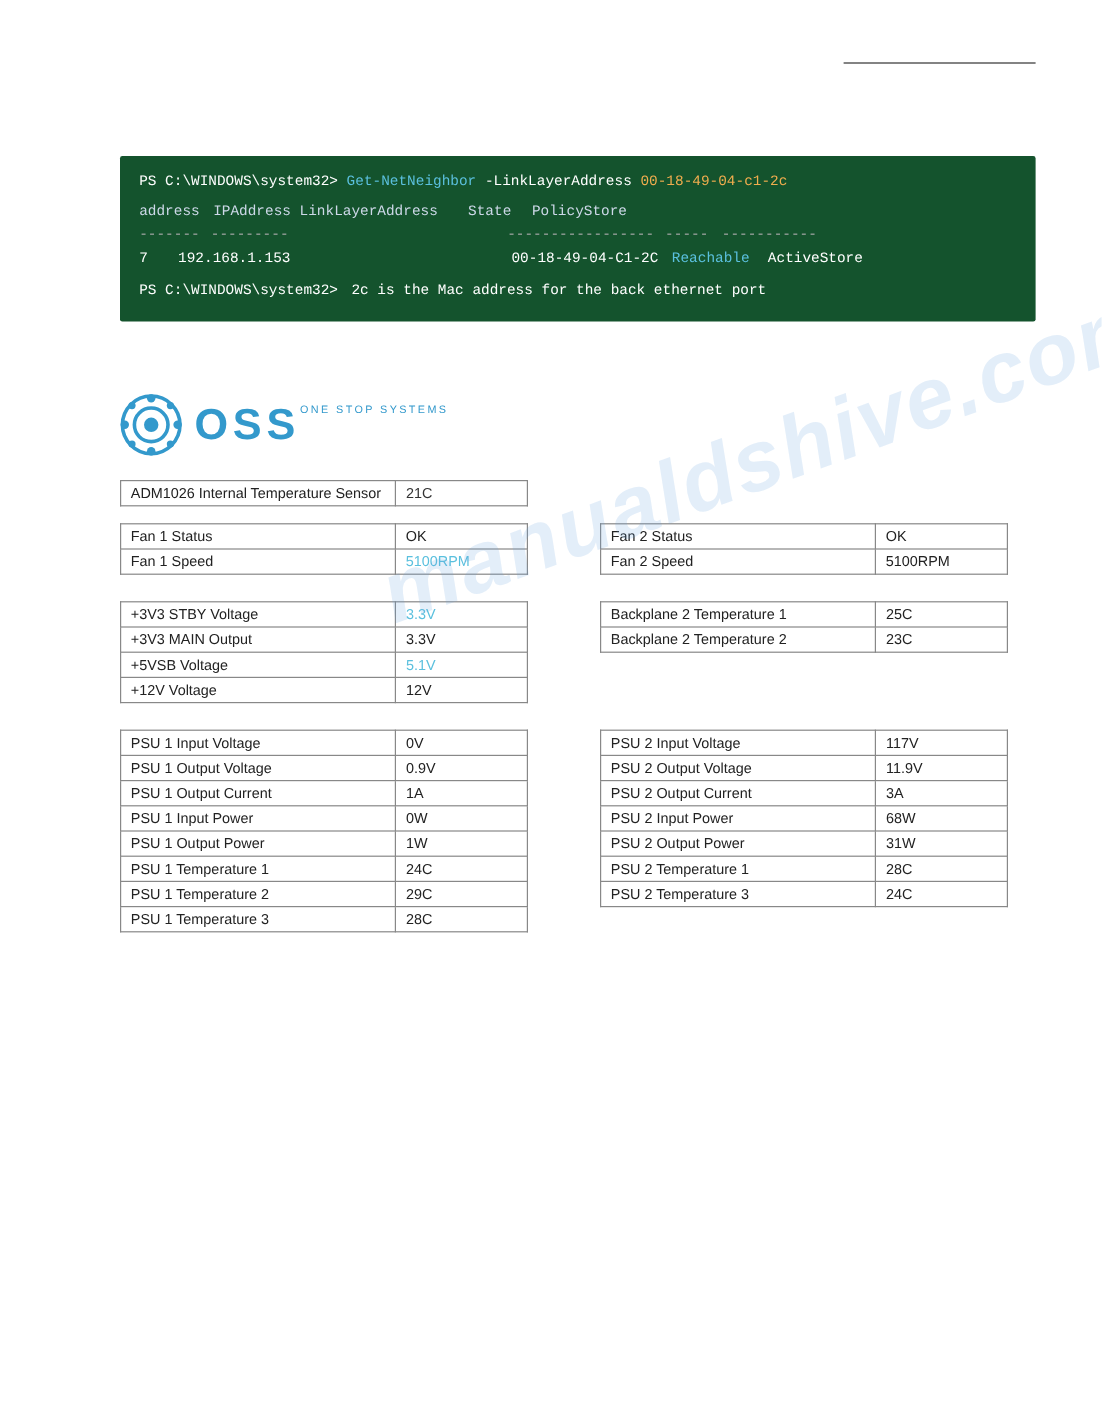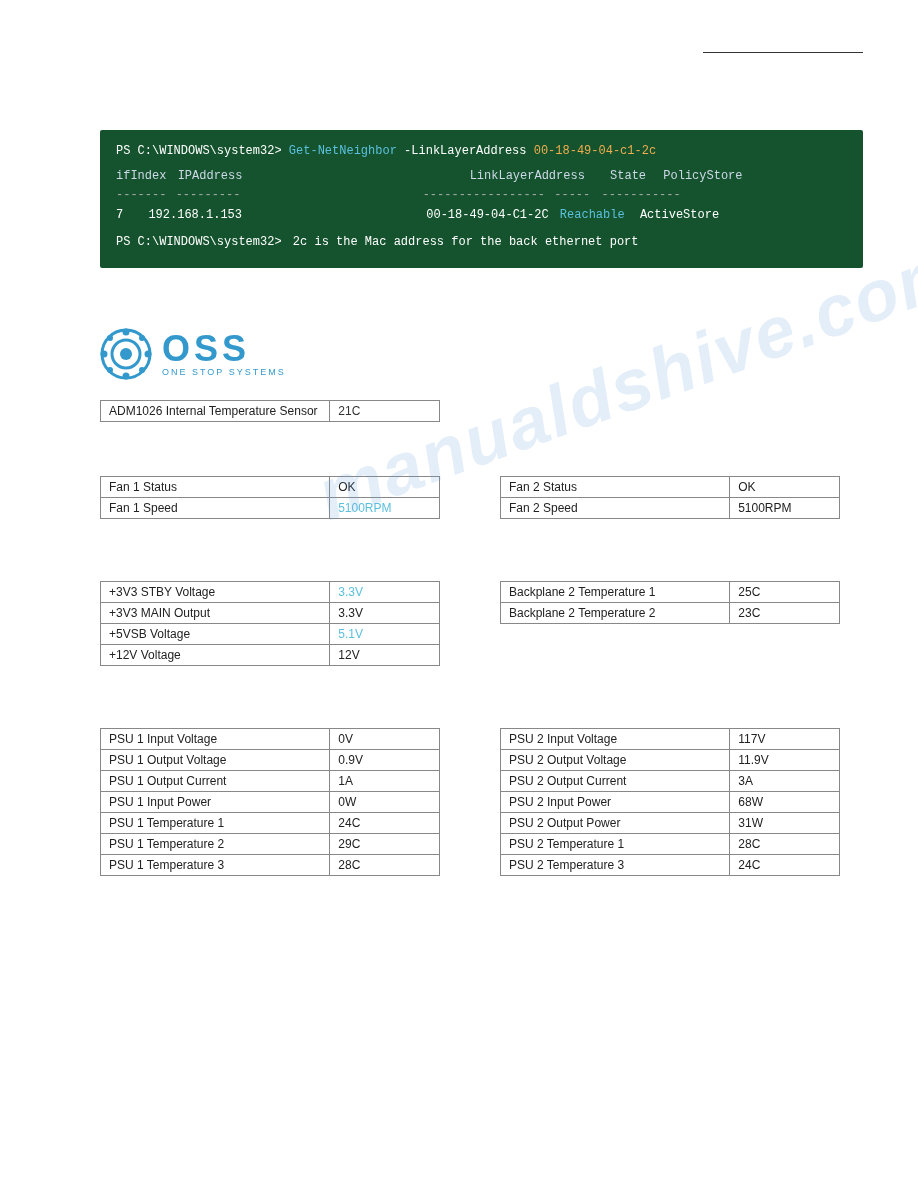--- a/index.html
+++ b/index.html
@@ -66,21 +66,21 @@
       display: flex;
       align-items: center;
       gap: 10px;
     }
     .logo-icon {
       width: 52px;
       height: 52px;
     }
     .logo-text {
       display: flex;
-      flex-direction: column;
+      flex-direction: row;
     }
     .logo-oss {
       font-size: 36px;
       font-weight: bold;
       color: #3399cc;
       letter-spacing: 4px;
       line-height: 1;
     }
     .logo-tagline {
       font-size: 9px;
@@ -117,21 +117,20 @@
     .tables-row {
       display: flex;
       gap: 60px;
       margin-bottom: 8px;
       align-items: flex-start;
     }
 
     .table-half {
       width: 340px;
       border-collapse: collapse;
-      margin-top: 40px;
     }
     .table-half td {
       border: 1px solid #888;
       padding: 3px 8px;
       font-size: 12px;
     }
     .table-half td:first-child {
       width: 230px;
     }
     .table-half td:last-child {
@@ -153,23 +152,23 @@
 <div class="watermark">manualdshive.com</div>
 
 <div class="terminal-wrapper">
   <div class="terminal">
     <div class="cmd-line">
       <span>PS C:\WINDOWS\system32&gt;</span>
       <span style="color:#5bc0de;"> </span><span style="color:#5bc0de;">Get-NetNeighbor</span><span> </span><span>-LinkLayerAddress</span><span> </span><span style="color:#f0ad4e;">00-18-49-04-c1-2c</span>
     </div>
     <div style="height:6px"></div>
     <div class="header-row">
-      <span>ifIndex</span>
+      <span>address</span>
       <span style="margin-left:4px;font-family:Liberation Mono, monospace;">IPAddress</span>
-      <span style="margin-left:220px;font-family:Liberation Mono, monospace;">LinkLayerAddress</span>
+      <span style="font-family:Liberation Mono, monospace;">LinkLayerAddress</span>
       <span style="margin-left:18px;">State</span>
       <span style="margin-left:10px;">PolicyStore</span>
     </div>
     <div class="separator">
       <span>-------</span>
       <span style="margin-left:2px;">---------</span>
       <span style="margin-left:175px;">-----------------</span>
       <span style="margin-left:2px;">-----</span>
       <span style="margin-left:4px;">-----------</span>
     </div>
@@ -304,20 +303,24 @@
       </tr>
       <tr>
         <td>PSU 1 Output Current</td>
         <td>1A</td>
       </tr>
       <tr>
         <td>PSU 1 Input Power</td>
         <td>0W</td>
       </tr>
       <tr>
+        <td>PSU 1 Output Power</td>
+        <td>1W</td>
+      </tr>
+      <tr>
         <td>PSU 1 Temperature 1</td>
         <td>24C</td>
       </tr>
       <tr>
         <td>PSU 1 Temperature 2</td>
         <td>29C</td>
       </tr>
       <tr>
         <td>PSU 1 Temperature 3</td>
         <td>28C</td>

